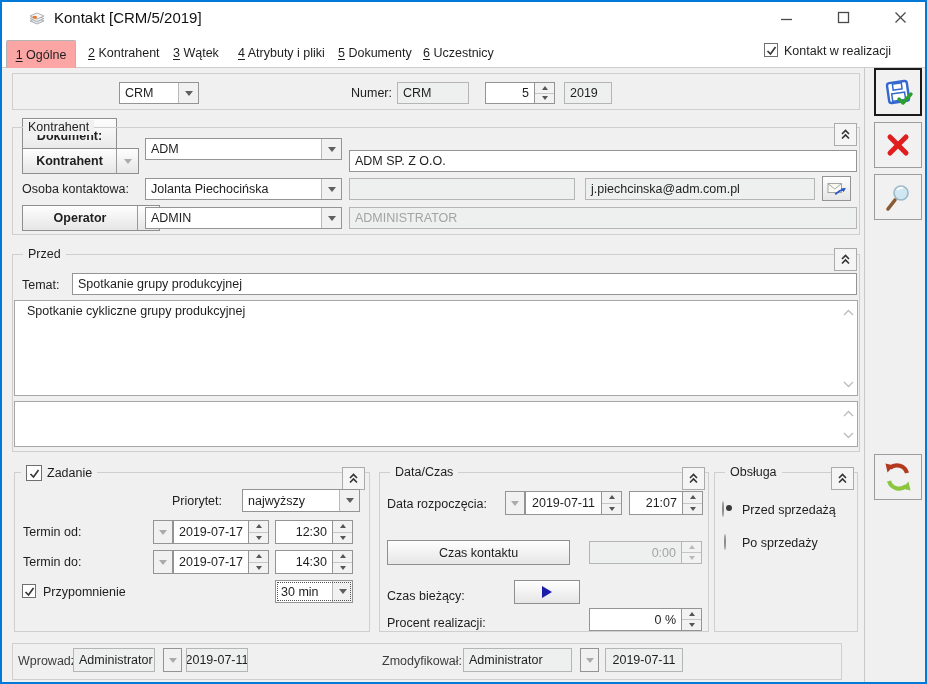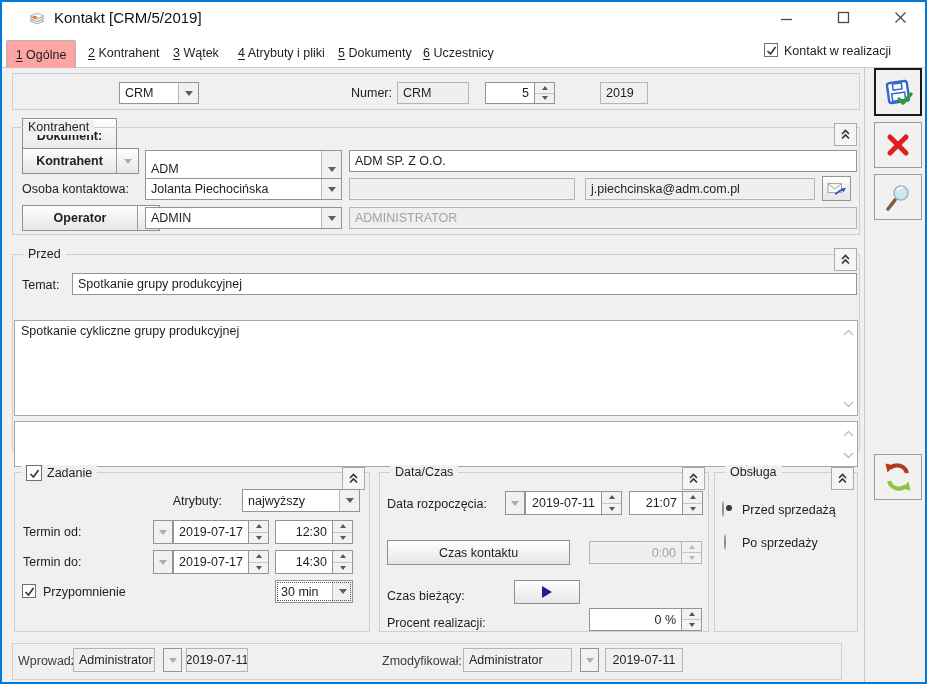--- a/index.html
+++ b/index.html
@@ -50,21 +50,21 @@
   .ddbtn{border:1px solid #949494;background:#f1f1f1;display:flex;align-items:center;justify-content:center;}
   .bigbtn{border:1px solid #8f8f8f;background:linear-gradient(#fefefe,#e6e6e6);display:flex;align-items:stretch;font-weight:bold;}
   .bigbtn .main{flex:1;display:flex;align-items:center;justify-content:center;}
   .bigbtn .sarr{width:21px;border-left:1px solid #9a9a9a;display:flex;align-items:center;justify-content:center;}
   .plain{font-weight:normal;}
   .cb{width:14px;height:14px;background:#fff;border:1px solid #6f6f6f;display:flex;align-items:center;justify-content:center;}
   .cb svg{display:none;}
   .cb.on svg{display:block;}
   .radio{width:14px;height:14px;border:1px solid #8c8c8c;border-radius:50%;background:#fff;position:relative;}
   .radio.on::after{content:"";position:absolute;left:3px;top:3px;width:6px;height:6px;border-radius:50%;background:#3a3a3a;}
-  .ta{background:#fff;border:1px solid #a6a6a6;padding:3px 20px 3px 6px;overflow:hidden;margin-top:20px;}
+  .ta{background:#fff;border:1px solid #a6a6a6;padding:3px 20px 3px 12px;overflow:hidden;}
   .sarr-up{position:absolute;right:3px;top:4px;}
   .sarr-dn{position:absolute;right:3px;bottom:4px;}
   .sidebtn{left:872px;width:48px;background:#f1f1f1;border:1px solid #9c9c9c;display:flex;align-items:center;justify-content:center;}
   .savefocus{border:2px solid #1a1a1a;}
   .play-tri{width:0;height:0;border-left:10px solid #1c1ca8;border-top:6px solid transparent;border-bottom:6px solid transparent;}
 </style>
 </head>
 <body>
 
 <div class="win">
@@ -139,39 +139,39 @@
     <div class="fld r sf">5</div>
     <div class="spin">
       <div class="su">
           <span class="tri-u2"></span>
         </div>
       <div>
           <span class="tri-d2"></span>
         </div>
     </div>
   </div>
-  <div class="abs fld dis" style="left:562px;top:80px;width:48px;height:22px;margin-left:36px;">2019</div>
+  <div class="abs fld dis" style="left:562px;top:80px;width:48px;height:22px;">2019</div>
 
   
   <div class="abs grp" style="left:10px;top:125px;width:848px;height:108px;">
     <span class="grp-label">Kontrahent</span>
     <span class="coll" style="right:2px;top:-5px;">
       <svg width="11" height="11" viewBox="0 0 11 11" fill="none" stroke="#333" stroke-width="1.6">
           <polyline points="2,5 5.5,1.5 9,5"></polyline>
           <polyline points="2,9.5 5.5,6 9,9.5"></polyline>
         </svg>
     </span>
   </div>
   <div class="abs bigbtn" style="left:20px;top:146px;width:117px;height:26px;">
     <span class="main">Kontrahent</span>
     <span class="sarr">
         <span class="tri-d lite"></span>
       </span>
   </div>
-  <div class="abs combo" style="left:143px;top:148px;width:197px;height:38px;">
+  <div class="abs combo" style="left:143px;top:136px;width:197px;height:22px;">
     <span class="cv">ADM</span>
     <span class="ca">
         <span class="tri-d"></span>
       </span>
   </div>
   <div class="abs fld" style="left:347px;top:148px;width:508px;height:22px;">ADM SP. Z O.O.</div>
 
   <span class="abs nowrap" style="left:20px;top:180px;">Osoba kontaktowa:</span>
   <div class="abs combo" style="left:143px;top:176px;width:197px;height:22px;">
     <span class="cv">Jolanta Piechocińska</span>
@@ -246,21 +246,21 @@
       </span>
       <span>Zadanie</span>
     </span>
     <span class="coll" style="right:4px;top:-6px;">
       <svg width="11" height="11" viewBox="0 0 11 11" fill="none" stroke="#333" stroke-width="1.6">
           <polyline points="2,5 5.5,1.5 9,5"></polyline>
           <polyline points="2,9.5 5.5,6 9,9.5"></polyline>
         </svg>
     </span>
   </div>
-  <span class="abs nowrap" style="left:140px;top:492px;width:80px;text-align:right;">Atrybuty:</span>
+  <span class="abs nowrap" style="left:140px;top:492px;width:80px;text-align:right;">Priorytet:</span>
   <div class="abs combo" style="left:240px;top:487px;width:118px;height:23px;">
     <span class="cv">najwyższy</span>
     <span class="ca">
         <span class="tri-d"></span>
       </span>
   </div>
 
   <span class="abs nowrap" style="left:21px;top:523px;">Termin od:</span>
   <div class="abs ddbtn" style="left:151px;top:518px;width:20px;height:24px;">
       <span class="tri-d lite"></span>

